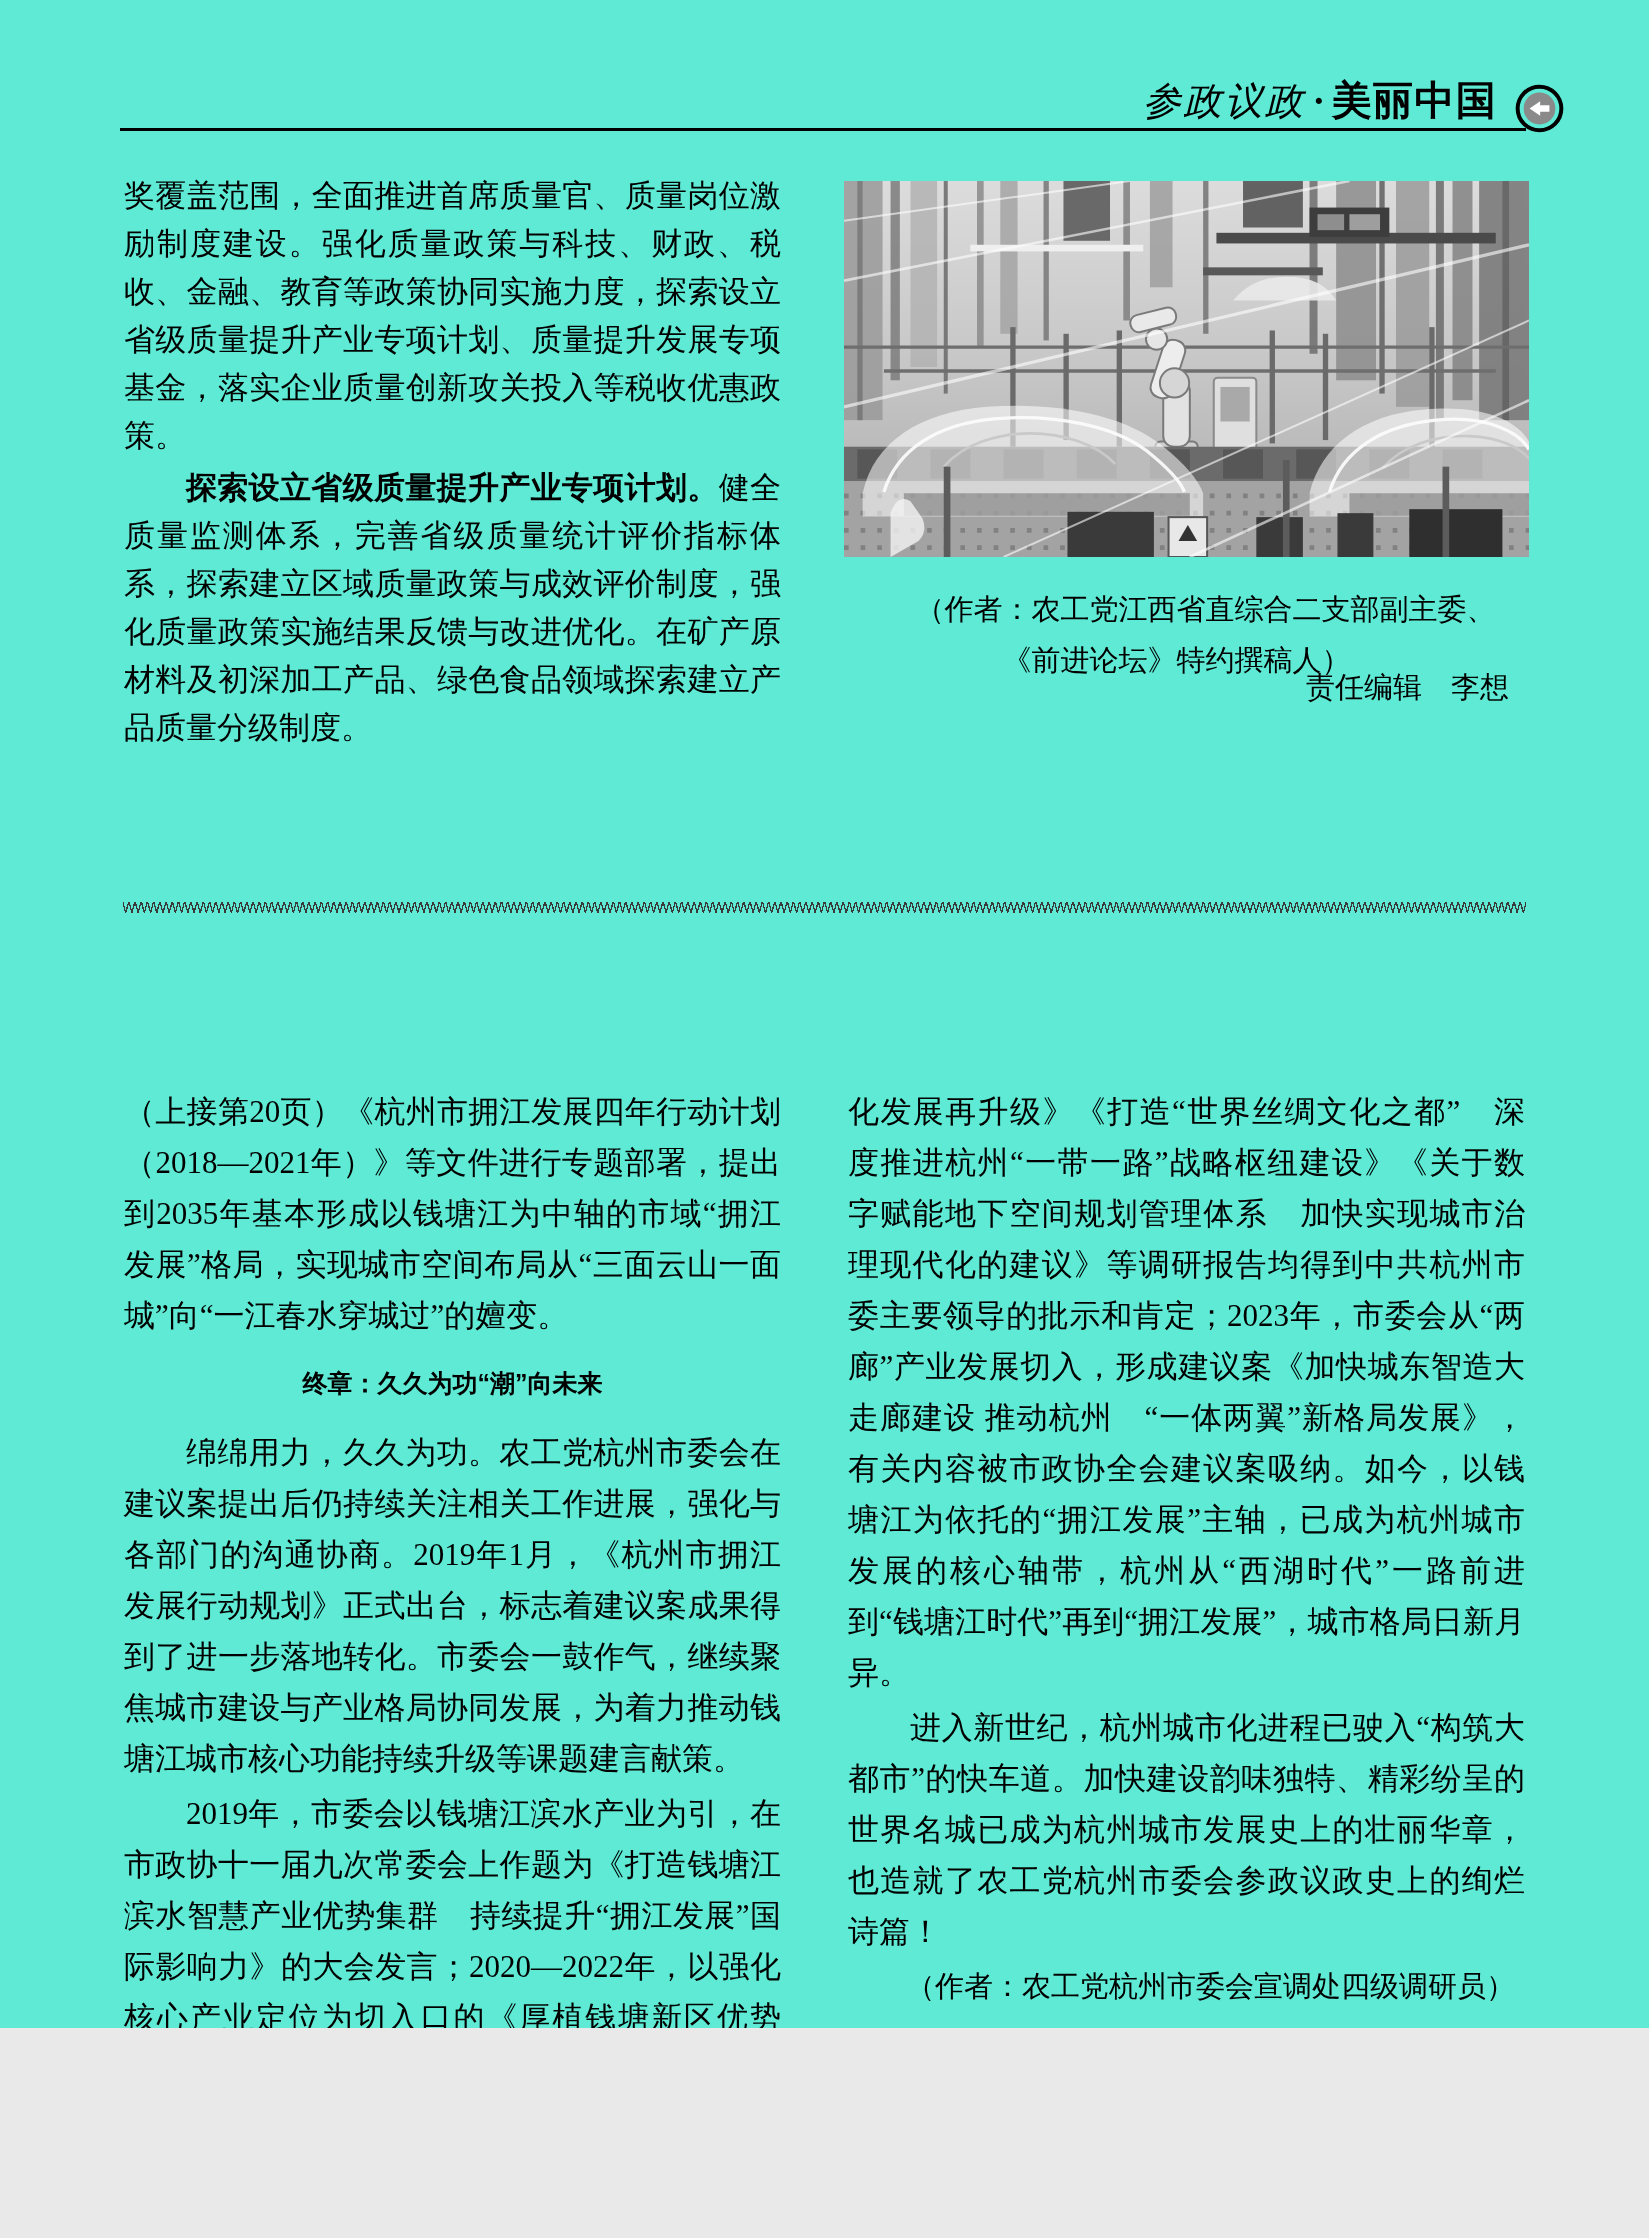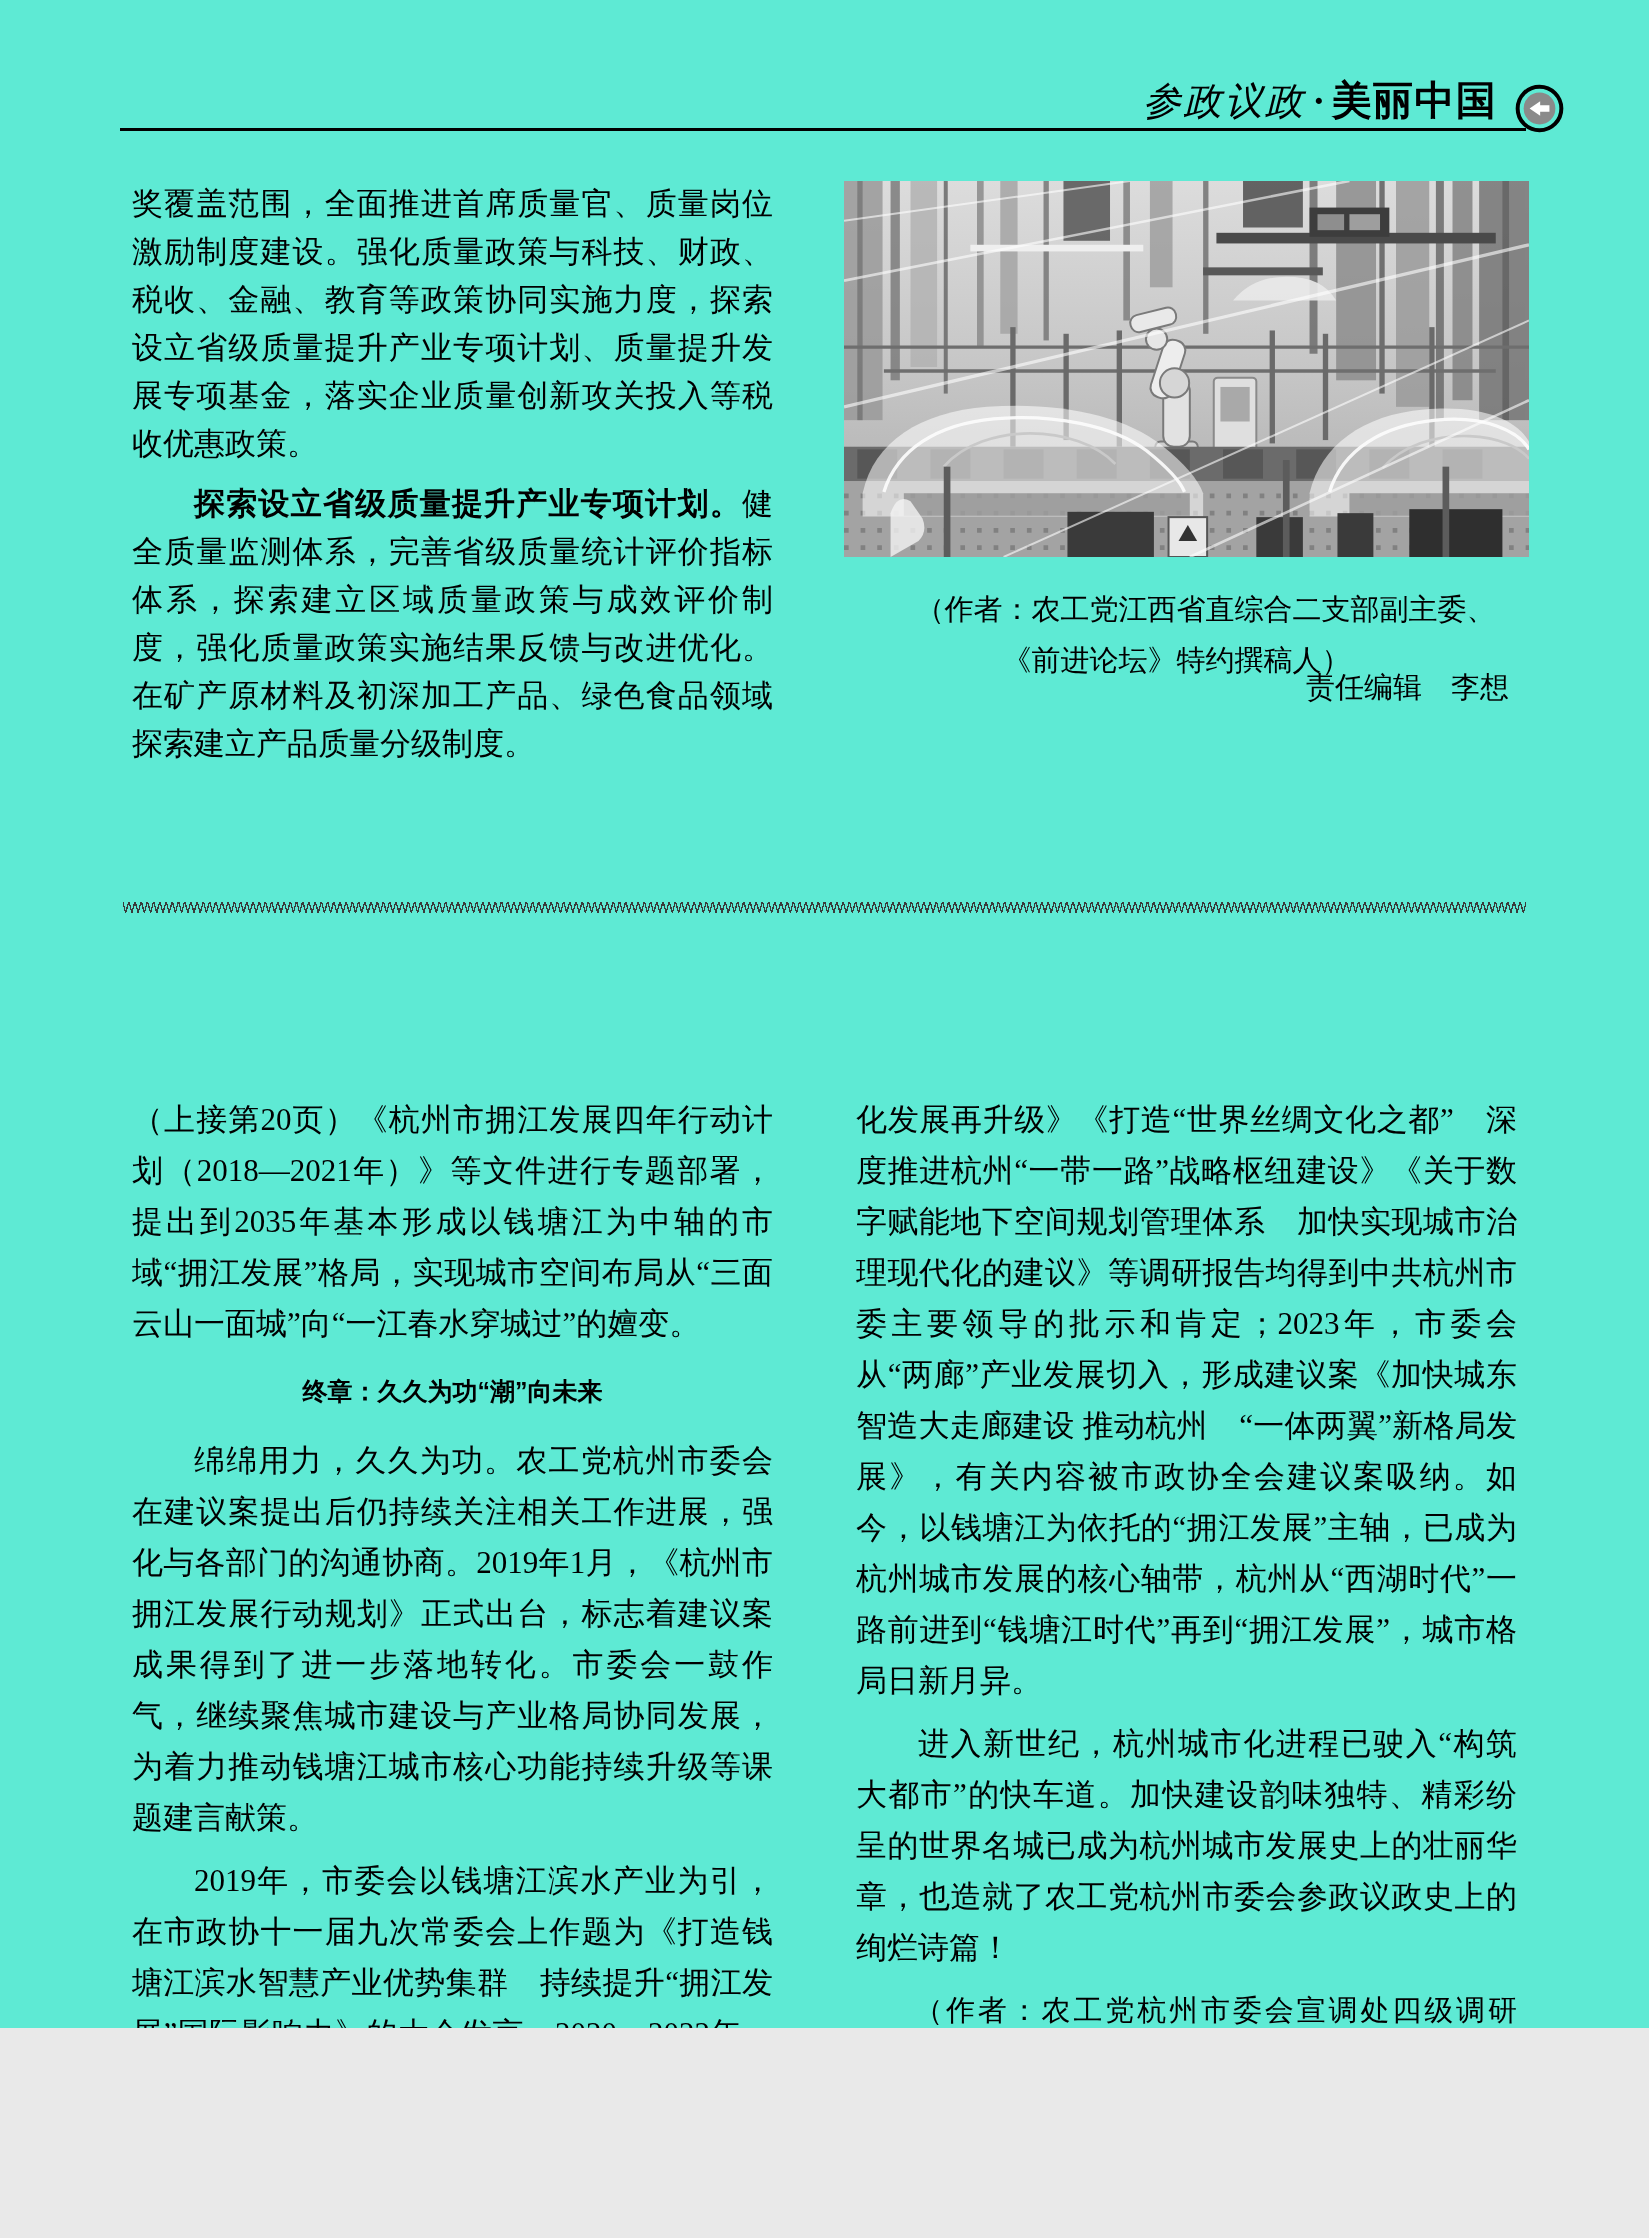--- a/index.html
+++ b/index.html
@@ -12,21 +12,21 @@
     position:absolute;top:74px;right:153px;white-space:nowrap;
     font-size:38px;line-height:53px;
   }
   .hdr-script{font-style:italic;font-weight:500;letter-spacing:2.7px;}
   .hdr-sep{font-weight:bold;margin:0 6.6px;}
   .hdr-bold{font-family:"Liberation Sans", sans-serif;font-weight:bold;font-size:40px;letter-spacing:1.3px;}
   .hdr-rule{position:absolute;left:120px;top:128px;width:1406px;height:3.3px;background:#000;}
   .logo{position:absolute;left:1515px;top:84px;width:49px;height:49px;}
   
   .col{position:absolute;font-size:31px;text-align:justify;}
-  .col p{margin:12px;text-align:justify;}
+  .col p{margin:4px;text-align:justify;}
   .indent{text-indent:2em;}
   .tl{left:120px;top:168px;width:665px;line-height:48px;}
   .lead-bold{font-weight:bold;font-family:"Liberation Sans", sans-serif;}
   
   .photo{position:absolute;left:844px;top:181px;width:685px;height:376px;}
   .photo svg{display:block;width:100%;height:100%;}
   .caption{
     position:absolute;left:844px;top:584px;width:665px;padding-right:29px;
     font-size:29px;line-height:51px;text-indent:2em;text-align:center;
   }

